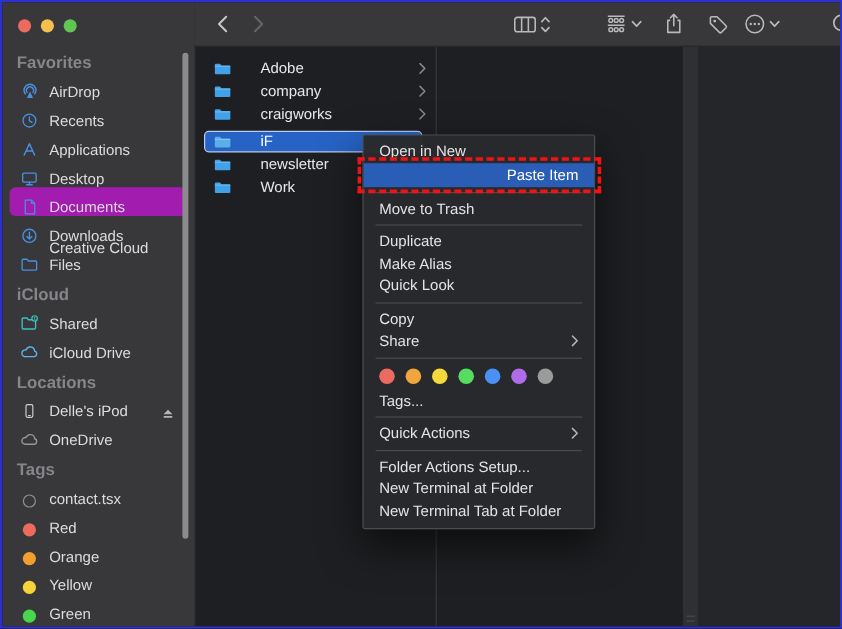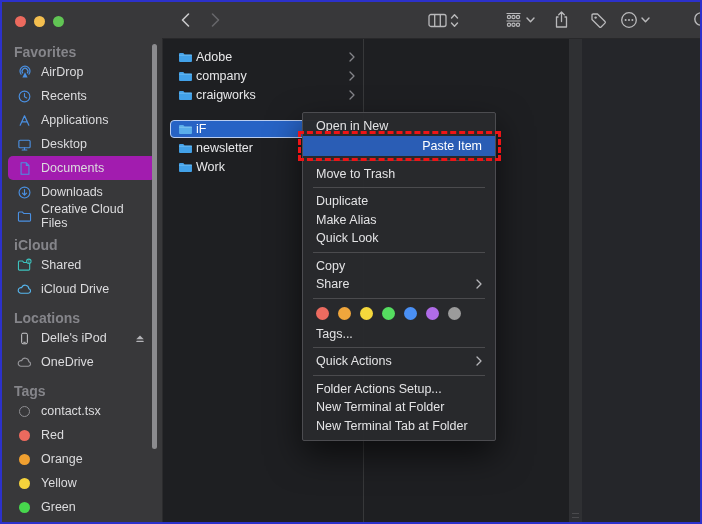--- a/index.html
+++ b/index.html
@@ -6,45 +6,45 @@
   .frame{position:relative;width:702px;height:524px;box-sizing:border-box;border:2px solid #2c31cb;
          background:#1e1f22;overflow:hidden;font-family:"Liberation Sans",sans-serif;
          -webkit-font-smoothing:antialiased;}
   
   .sidebar{position:absolute;left:0;top:0;width:160px;height:100%;background:#38383a;
            border-right:1px solid #2b2b2d;overflow:hidden;}
   .traffic{display:flex;gap:8px;padding:14px 0 8px 13px;}
   .tl{width:11px;height:11px;border-radius:50%;}
   .tl.r{background:#ec6a5e}.tl.y{background:#f4bf4f}.tl.g{background:#61c554}
   .sec-h{height:14px;margin:9px 0 2px 0;padding-left:12px;font-size:14px;font-weight:bold;color:#85858a;}
-  .srow{height:24px;display:flex;align-items:center;gap:8px;padding:0 10px 0 8px;margin:0 6px;
+  .srow{height:24px;display:flex;align-items:flex-end;gap:8px;padding:0 10px 0 8px;margin:0 6px;
         border-radius:5px;font-size:12.5px;color:#dcdcde;}
   .srow.sel{background:#a21caf;}
   .sic{width:17px;height:16px;display:flex;align-items:center;justify-content:center;flex:none;}
   .tagdot{width:11px;height:11px;border-radius:50%;flex:none;margin:0 3px;}
   .tagdot.ring{background:transparent;border:1.5px solid #8e8e92;box-sizing:border-box;}
   .eject{margin-left:auto;}
   .scrollbar{position:absolute;right:5px;top:42px;width:5px;height:405px;border-radius:3px;background:#8b8b8e;}
   
   .toolbar{position:absolute;left:160px;top:0;right:0;height:36px;background:#38383a;
            border-bottom:1px solid #28282a;overflow:hidden;}
   .tbtn{position:absolute;top:8px;height:20px;display:flex;align-items:center;gap:3px;}
   
   .content{position:absolute;left:161px;top:37px;right:0;bottom:0;background:#1e1f22;}
   .coldiv{position:absolute;left:200px;top:0;bottom:0;width:1px;background:#37383a;}
   .colstrip{position:absolute;left:406px;top:0;bottom:0;width:13px;background:#2f3033;}
   .colstrip::after{content:"";position:absolute;left:3px;bottom:4px;width:7px;height:3px;
                    border-top:1px solid #4a4a4d;border-bottom:1px solid #4a4a4d;}
   .col3{position:absolute;left:419px;top:0;right:0;bottom:0;background:#25262a;}
   .rows{position:absolute;left:0;top:8px;width:200px;}
-  .frow{height:19px;display:flex;align-items:center;gap:3px;padding:0 8px 0 15px;
+  .frow{height:19px;display:flex;align-items:center;gap:24px;padding:0 8px 0 15px;
         font-size:12.5px;color:#e8e8ea;}
   .frow .chev{margin-left:auto;}
   .frow.sel{background:#2763c5;border:1.5px solid #b9cdf0;border-radius:4px;height:16px;
-            margin:16px 11px 0 7px;padding:0 6px 0 7px;color:#fff;}
+            margin:5px 11px 0 7px;padding:0 6px 0 7px;color:#fff;}
   
   .menu{position:absolute;left:300px;top:110px;width:194px;box-sizing:border-box;padding:4px 0 5px;
         background:rgba(41,42,45,0.98);border:1px solid #4c4c50;border-radius:2px;
         box-shadow:0 14px 34px rgba(0,0,0,0.6);z-index:10;}
   .mi{height:18.5px;display:flex;align-items:center;padding:0 13px;font-size:12.5px;color:#e3e3e5;}
   .mi .sub{margin-left:auto;color:#b6b6ba;}
   .mi.hl{height:20px;background:#2a5db5;color:#fff;position:relative;justify-content:flex-end;}
   .dash{position:absolute;left:-5px;right:-6px;top:-5px;bottom:-5px;border:3px dashed #ee1416;
         pointer-events:none;z-index:11;}
   .msep{height:1px;background:#4b4b4e;margin:4px 10px;}

